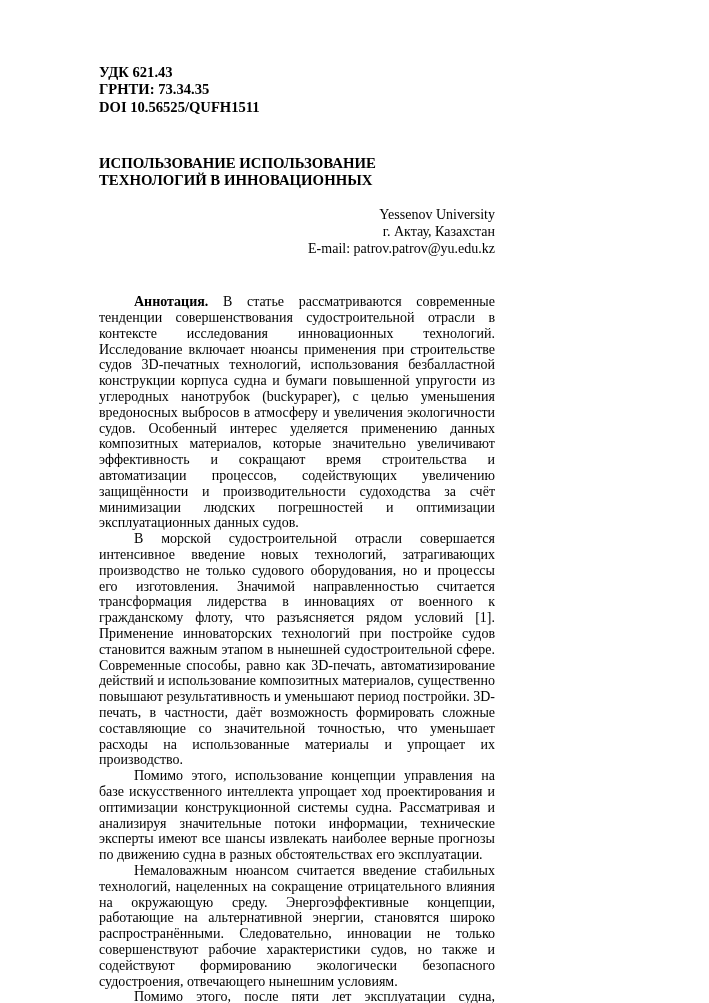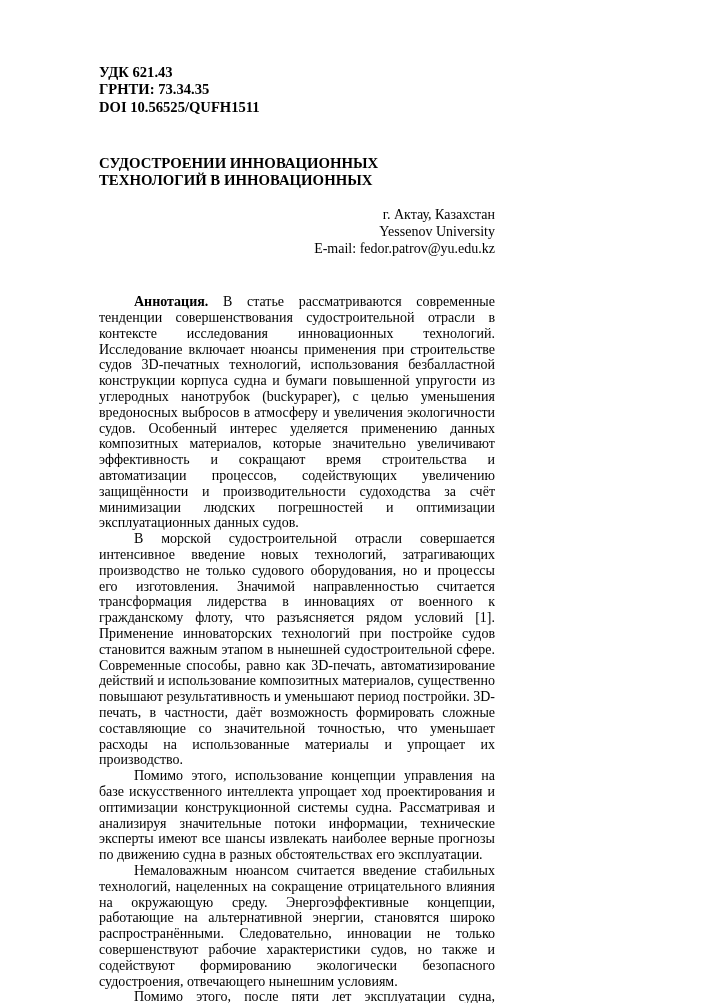--- a/index.html
+++ b/index.html
@@ -59,28 +59,28 @@
 
 <div class="page">
 
   <div class="meta-block">
     <div class="meta-line">УДК 621.43</div>
     <div class="meta-line">ГРНТИ: 73.34.35</div>
     <div class="meta-line">DOI 10.56525/QUFH1511</div>
   </div>
 
   <div class="title-block">
-    <div class="title-line">СУДОСТРОЕНИИ ИННОВАЦИОННЫХ</div>
+    <div class="title-line">ИСПОЛЬЗОВАНИЕ ИСПОЛЬЗОВАНИЕ</div>
     <div class="title-line">ТЕХНОЛОГИЙ В ИННОВАЦИОННЫХ</div>
   </div>
 
   <div class="author-block">
+    <div>Yessenov University</div>
     <div>г. Актау, Казахстан</div>
-    <div>Yessenov University</div>
-    <div>E-mail: fedor.patrov@yu.edu.kz</div>
+    <div>E-mail: patrov.patrov@yu.edu.kz</div>
   </div>
 
   <div class="body-text abstract-block">
     <p class="para"><span class="lead-in">Аннотация.</span><span> В статье рассматриваются современные тенденции совершенствования судостроительной отрасли в контексте исследования инновационных технологий. Исследование включает нюансы применения при строительстве судов 3D-печатных технологий, использования безбалластной конструкции корпуса судна и бумаги повышенной упругости из углеродных нанотрубок (buckypaper), с целью уменьшения вредоносных выбросов в атмосферу и увеличения экологичности судов. Особенный интерес уделяется применению данных композитных материалов, которые значительно увеличивают эффективность и сокращают время строительства и автоматизации процессов, содействующих увеличению защищённости и производительности судоходства за счёт минимизации людских погрешностей и оптимизации эксплуатационных данных судов.</span></p>
   </div>
 
 
   <div class="body-text">
     <p class="para">В морской судостроительной отрасли совершается интенсивное введение новых технологий, затрагивающих производство не только судового оборудования, но и процессы его изготовления. Значимой направленностью считается трансформация лидерства в инновациях от военного к гражданскому флоту, что разъясняется рядом условий [1]. Применение инноваторских технологий при постройке судов становится важным этапом в нынешней судостроительной сфере. Современные способы, равно как 3D-печать, автоматизирование действий и использование композитных материалов, существенно повышают результативность и уменьшают период постройки. 3D-печать, в частности, даёт возможность формировать сложные составляющие со значительной точностью, что уменьшает расходы на использованные материалы и упрощает их производство.</p>
     <p class="para">Помимо этого, использование концепции управления на базе искусственного интеллекта упрощает ход проектирования и оптимизации конструкционной системы судна. Рассматривая и анализируя значительные потоки информации, технические эксперты имеют все шансы извлекать наиболее верные прогнозы по движению судна в разных обстоятельствах его эксплуатации.</p>

